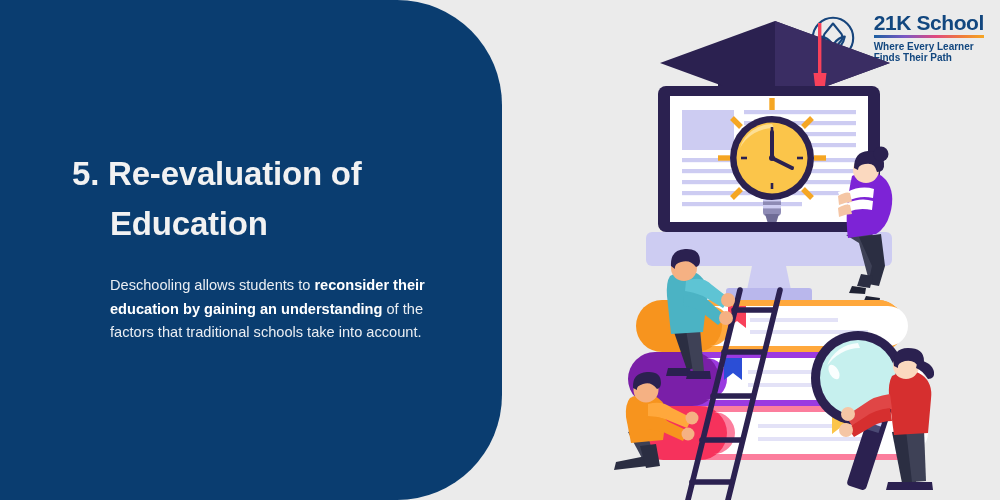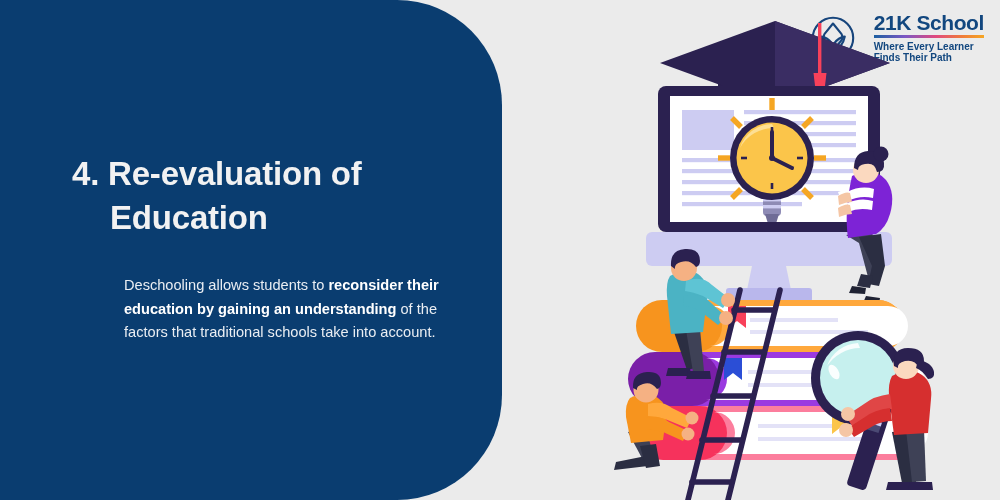--- a/index.html
+++ b/index.html
@@ -46,25 +46,26 @@
     line-height: 1.33;
     font-weight: bold;
     letter-spacing: -0.2px;
     margin: 0;
     white-space: pre-line;
     text-indent: 0;
   }
   #page-title .line2 {
     display: block;
     padding-left: 38px;
+    margin-top: 6px;
   }
   #body-copy {
     margin: 0;
     position: absolute;
-    left: 52px;
+    left: 38px;
     top: 122px;
     width: 360px;
     color: #eaeef3;
     font-size: 14.6px;
     line-height: 1.62;
   }
   #body-copy b { font-weight: bold; color: #ffffff; }
 
   
   #logo {
@@ -111,21 +112,21 @@
   #illustration svg { display: block; }
 </style>
 </head>
 <body>
 
 <div id="slide">
 
   <div id="blue-panel"></div>
 
   <div id="text-block">
-    <h1 id="page-title"><span>4. Re-evaluation of</span><span class="line2">Education</span></h1>
+    <h1 id="page-title"><span>5. Re-evaluation of</span><span class="line2">Education</span></h1>
     <p id="body-copy"><span>Deschooling allows students to </span><b>reconsider their education by gaining an understanding</b><span> of the factors that traditional schools take into account.</span></p>
   </div>
 
   <div id="logo">
     <svg id="logo-mark" width="46" height="46" viewBox="0 0 46 46">
       <circle cx="23" cy="23" r="20.2" fill="none" stroke="#17457c" stroke-width="2.1"></circle>
       <path d="M23 8.5 L31.6 19.2 Q33.4 22 31.6 25.2 L23 35.6 L14.4 25.2 Q12.6 22 14.4 19.2 Z" fill="none" stroke="#17457c" stroke-width="2.1" stroke-linejoin="round"></path>
       <path d="M23 35.8 Q13.2 32.4 11.2 21.6 Q17.8 22.5 21.6 28.2 Q23.3 31.4 23 35.8 Z" fill="#17457c" opacity="0.16"></path>
       <path d="M23 35.8 Q32.8 32.4 34.8 21.6 Q28.2 22.5 24.4 28.2 Q22.7 31.4 23 35.8 Z" fill="#17457c" opacity="0.16"></path>
       <path d="M23 35.8 Q13.2 32.4 11.2 21.6 Q17.8 22.5 21.6 28.2 Q23.3 31.4 23 35.8 Z" fill="none" stroke="#17457c" stroke-width="2.1" stroke-linejoin="round"></path>

